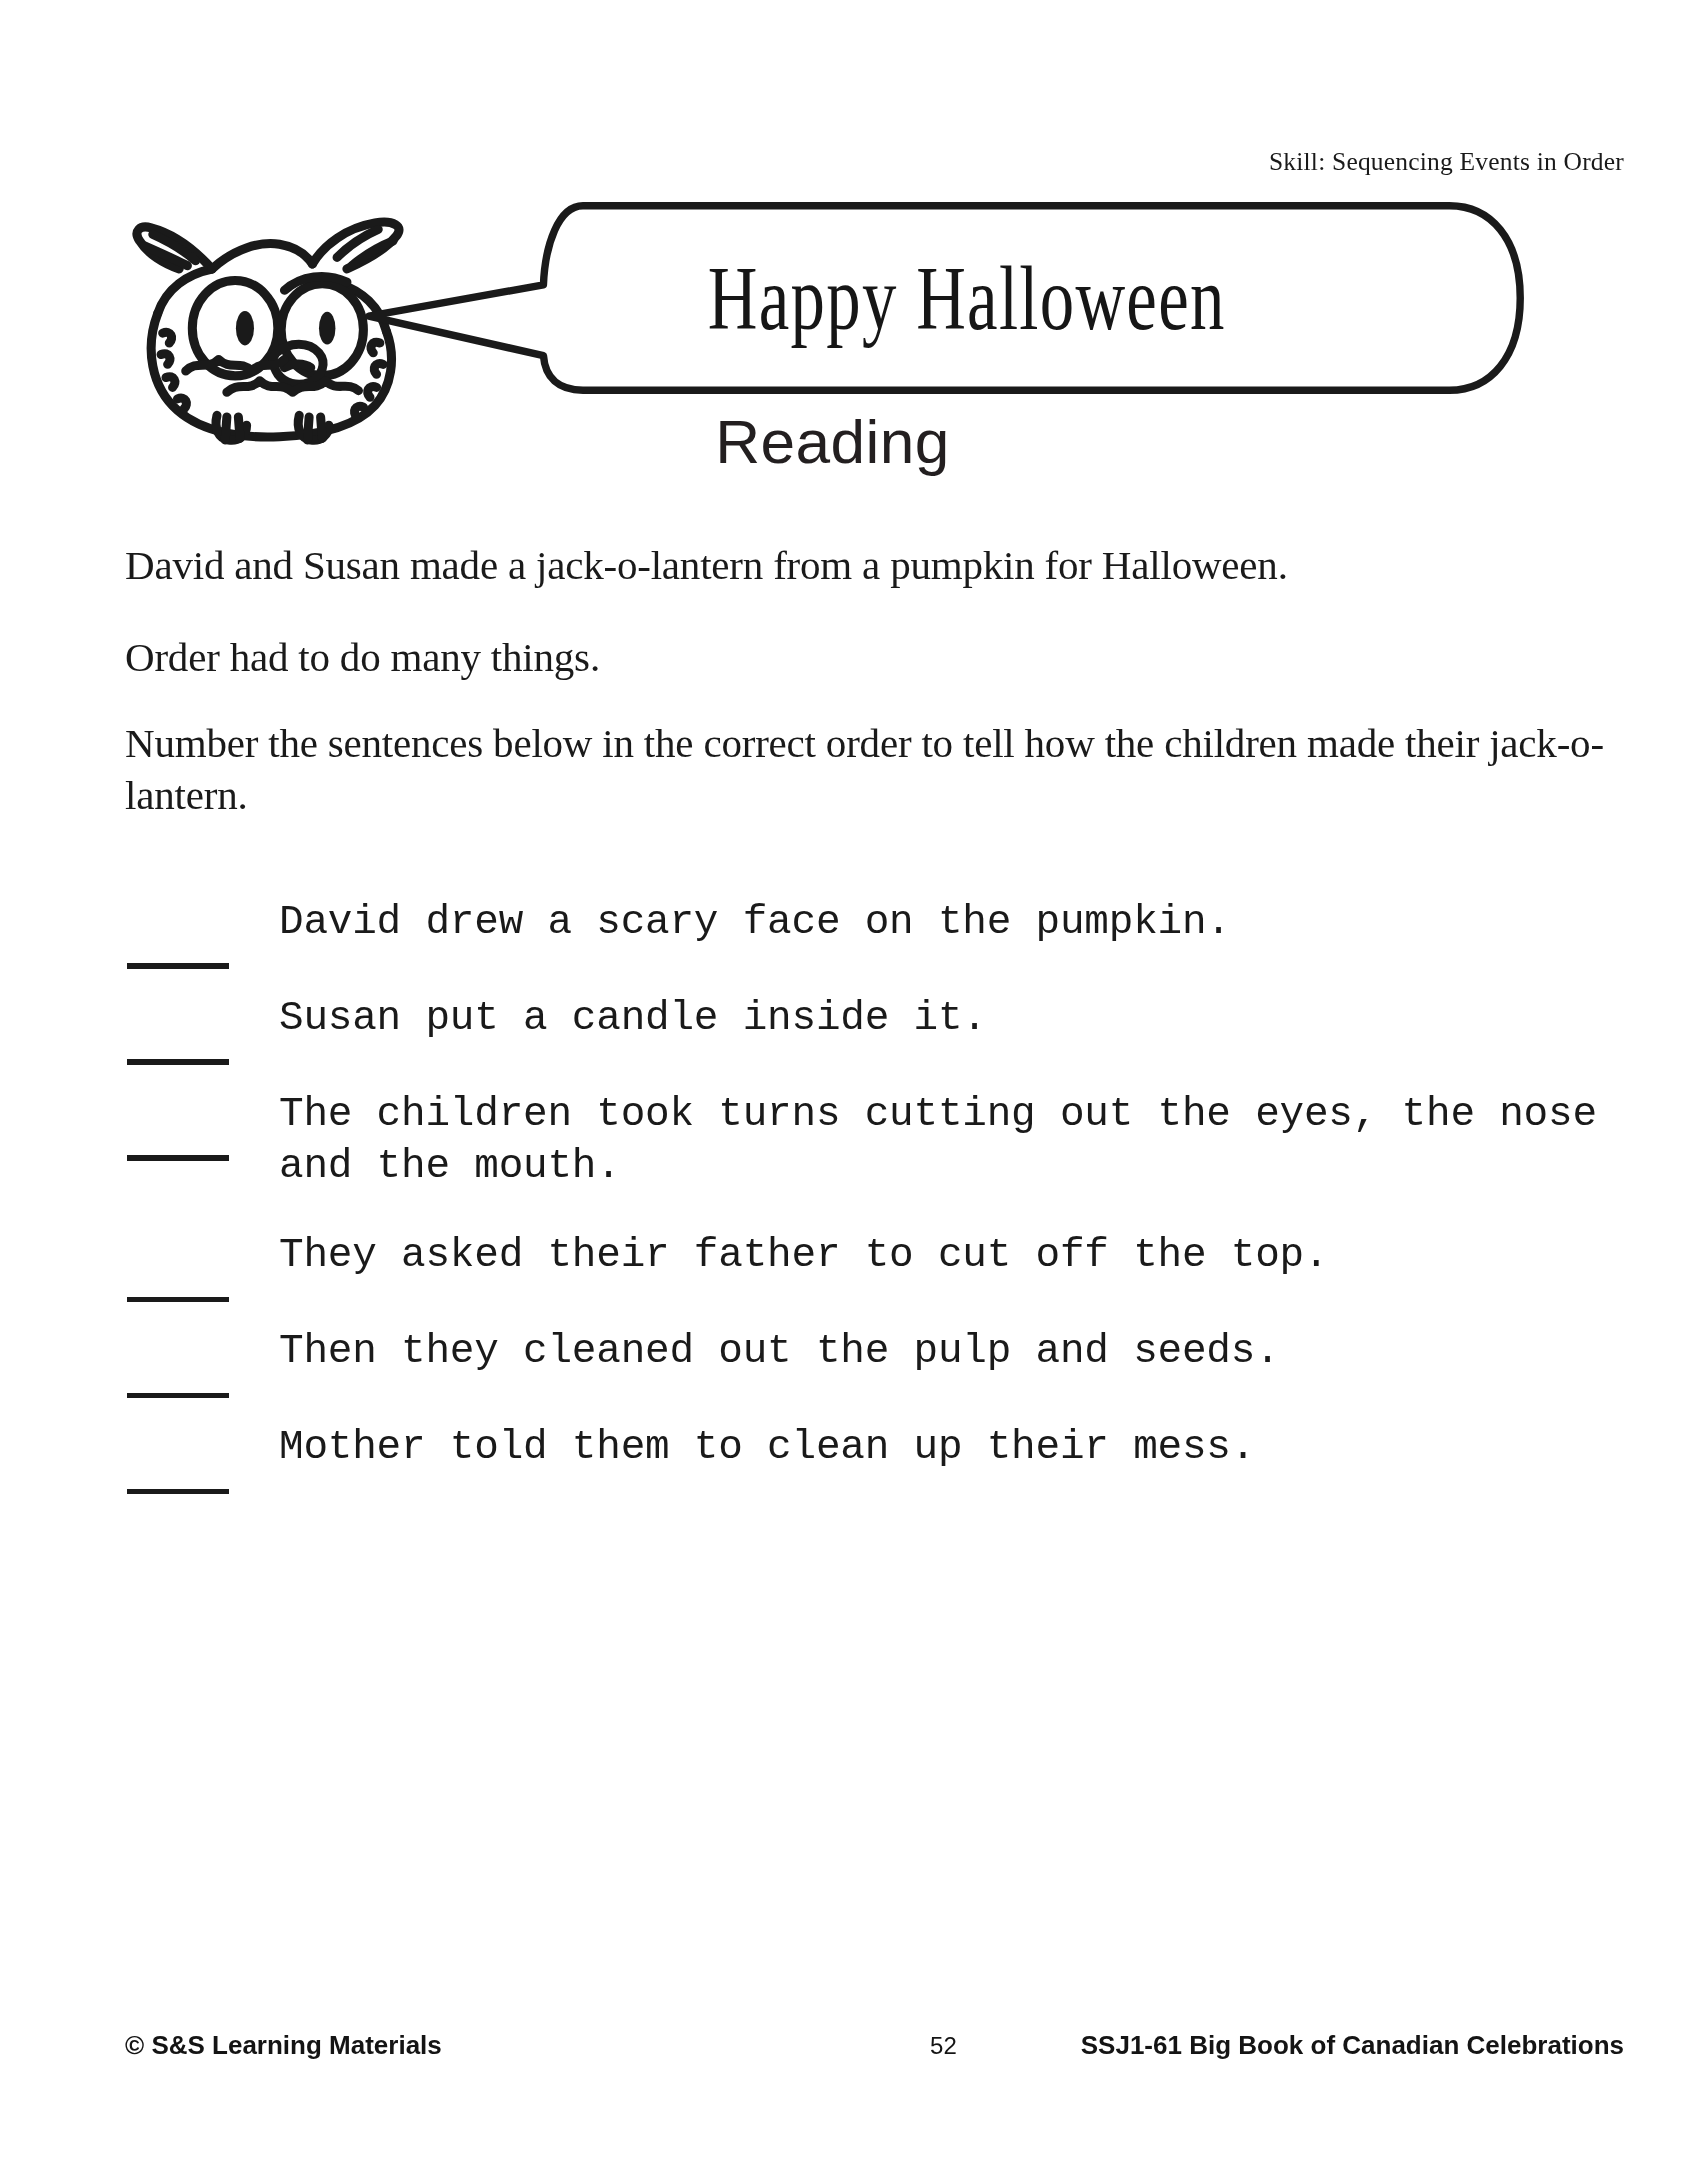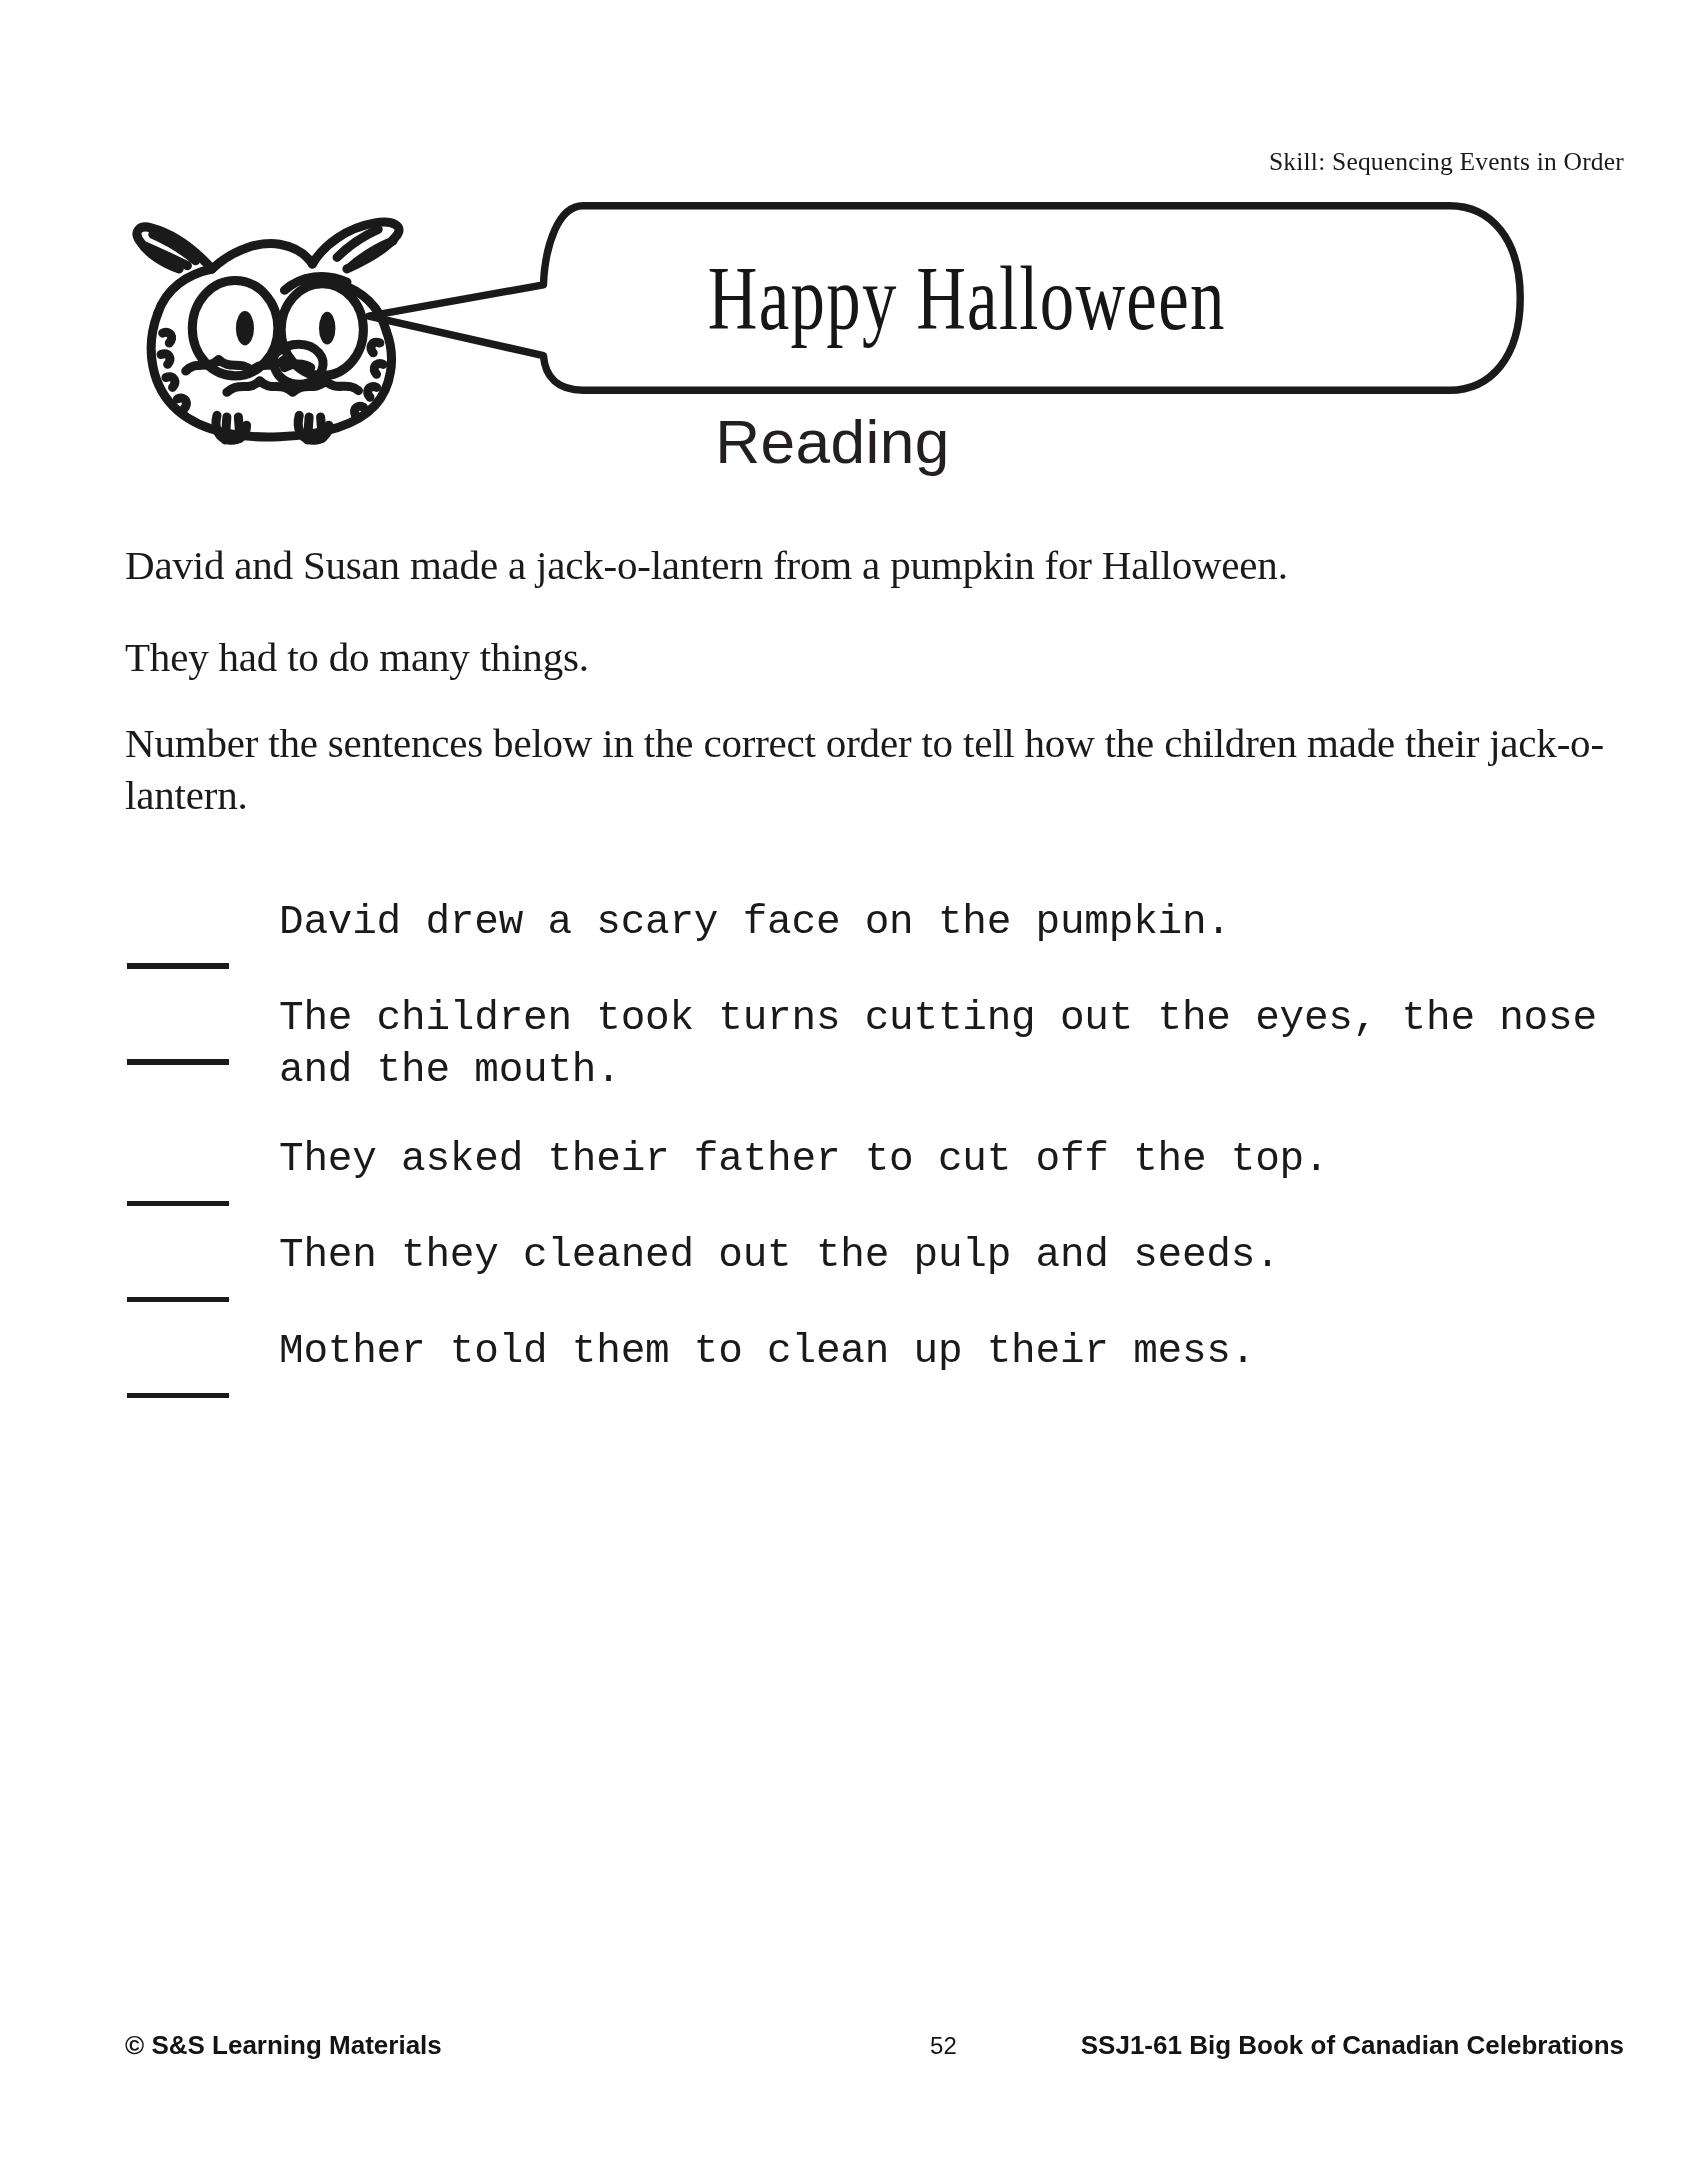--- a/index.html
+++ b/index.html
@@ -245,31 +245,35 @@
   </div>
 
   <div class="bubble-title">
     <span>Happy  Halloween</span>
   </div>
 
   <div class="subtitle">Reading</div>
 
   <div class="body-block" id="para-1">David and Susan made a jack-o-lantern from a pumpkin for Halloween.</div>
 
-  <div class="body-block" id="para-2">They had to do many things.</div>
+  <div class="body-block" id="para-2">Order had to do many things.</div>
 
   <div class="body-block" id="instruction">Number the sentences below in the correct order to tell how the children made their jack-o-lantern.</div>
 
   <div id="sentence-list">
 
     <div class="sentence-row">
       <div class="blank-line"></div>
       <div class="sentence-text">David drew a scary face on the pumpkin.</div>
     </div>
 
+    <div class="sentence-row">
+      <div class="blank-line"></div>
+      <div class="sentence-text">Susan put a candle inside it.</div>
+    </div>
 
 
     <div class="sentence-row">
       <div class="blank-line"></div>
       <div class="sentence-text">The children took turns cutting out the eyes, the nose and the mouth.</div>
     </div>
 
     <div class="sentence-row">
       <div class="blank-line"></div>
       <div class="sentence-text">They asked their father to cut off the top.</div>

